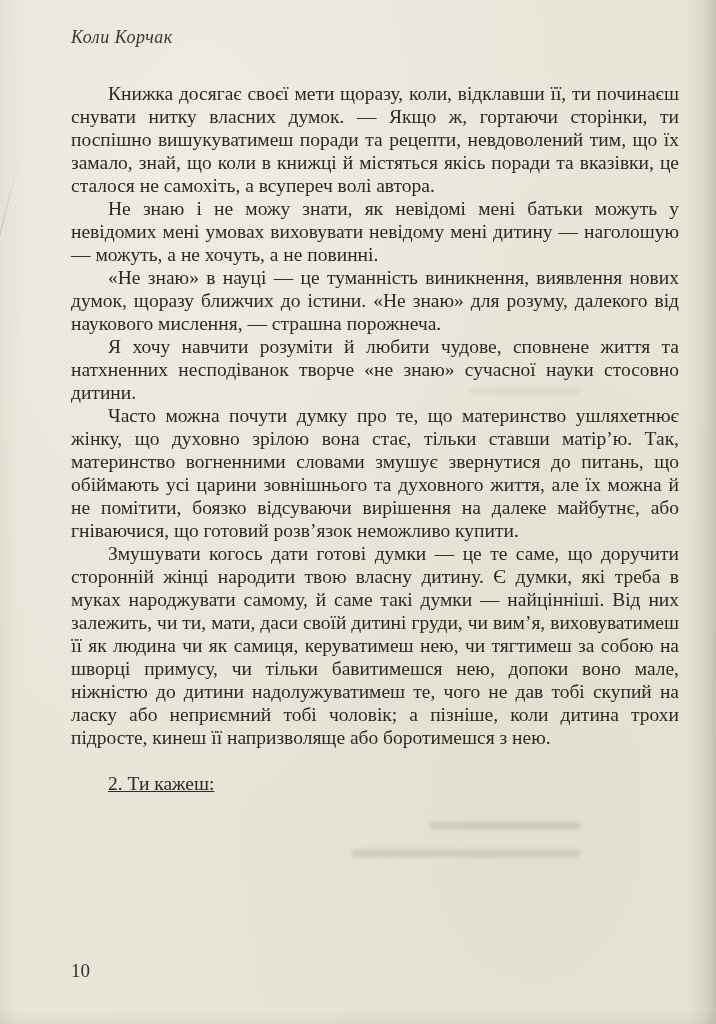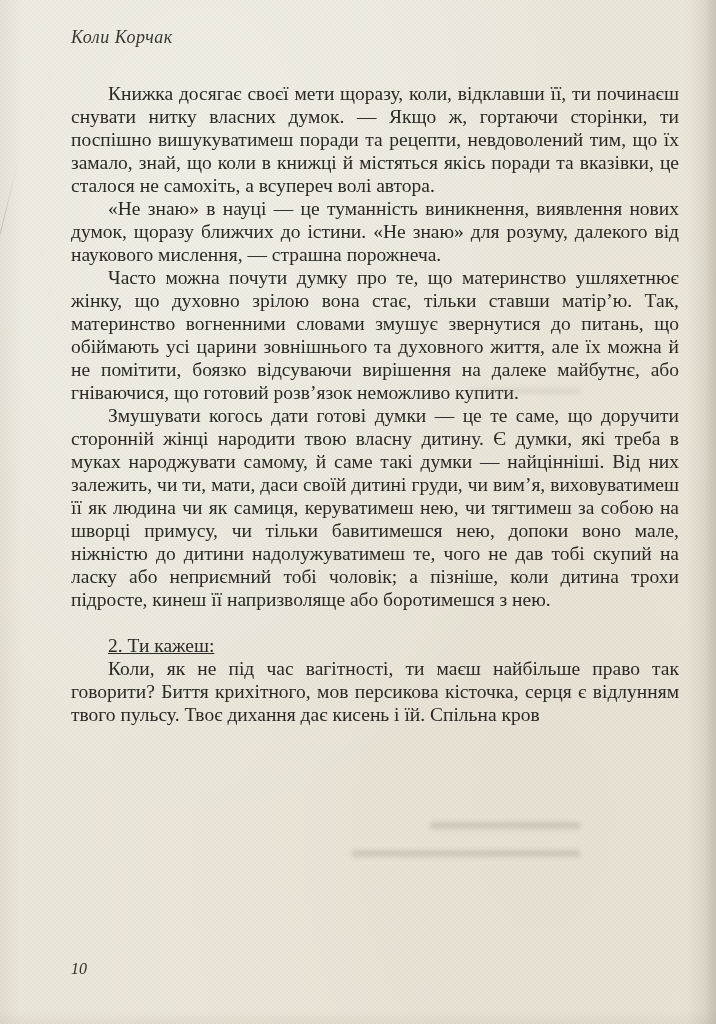--- a/index.html
+++ b/index.html
@@ -77,43 +77,43 @@
     filter: blur(2px);
     border-radius: 2px;
     pointer-events: none;
   }
   .ghost.g1 { left: 430px; top: 822px; width: 150px; height: 7px; }
   .ghost.g2 { left: 352px; top: 850px; width: 228px; height: 7px; }
   .ghost.g3 { left: 470px; top: 388px; width: 110px; height: 6px; opacity: 0.5; }
   .page-number {
     position: absolute;
     left: 71px; top: 960px;
-    font-style: italic;
-    font-size: 16px;
+    font-size: 19px;
     color: #33312c;
   }
 </style>
 </head>
 <body>
 
 <div class="page">
   <div class="grain"></div>
   <div class="edge-right"></div>
   <div class="edge-bottom"></div>
   <div class="crease-left"></div>
 
   <div class="header-author">Коли Корчак</div>
 
   <div class="body-text">
       <p class="para indent">Книжка досягає своєї мети щоразу, коли, відклавши її, ти починаєш снувати нитку власних думок. — Якщо ж, гортаючи сторінки, ти поспішно вишукуватимеш поради та рецепти, невдоволений тим, що їх замало, знай, що коли в книжці й містяться якісь поради та вказівки, це сталося не самохіть, а всупереч волі автора.</p>
+      <p class="para indent">Не знаю і не можу знати, як невідомі мені батьки можуть у невідомих мені умовах виховувати невідому мені дитину — наголошую — можуть, а не хочуть, а не повинні.</p>
       <p class="para indent">«Не знаю» в науці — це туманність виникнення, виявлення нових думок, щоразу ближчих до істини. «Не знаю» для розуму, далекого від наукового мислення, — страшна порожнеча.</p>
+      <p class="para indent">Я хочу навчити розуміти й любити чудове, сповнене життя та натхненних несподіванок творче «не знаю» сучасної науки стосовно дитини.</p>
       <p class="para indent">Часто можна почути думку про те, що материнство ушляхетнює жінку, що духовно зрілою вона стає, тільки ставши матір’ю. Так, материнство вогненними словами змушує звернутися до питань, що обіймають усі царини зовнішнього та духовного життя, але їх можна й не помітити, боязко відсуваючи вирішення на далеке майбутнє, або гніваючися, що готовий розв’язок неможливо купити.</p>
       <p class="para indent">Змушувати когось дати готові думки — це те саме, що доручити сторонній жінці народити твою власну дитину. Є думки, які треба в муках народжувати самому, й саме такі думки — найцінніші. Від них залежить, чи ти, мати, даси своїй дитині груди, чи вим’я, виховуватимеш її як людина чи як самиця, керуватимеш нею, чи тягтимеш за собою на шворці примусу, чи тільки бавитимешся нею, допоки воно мале, ніжністю до дитини надолужуватимеш те, чого не дав тобі скупий на ласку або неприємний тобі чоловік; а пізніше, коли дитина трохи підросте, кинеш її напризволяще або боротимешся з нею.</p>
       <p class="para indent gap">2. Ти кажеш:</p>
-      <p class="para indent">Коли, як не під час вагітності, ти маєш найбільше право так говорити? Биття крихітного, мов персикова кісточка, серця є відлунням твого пульсу. Твоє дихання дає кисень і їй. Спільна кров</p>
     </div>
 
   <div class="ghost g1"></div>
   <div class="ghost g2"></div>
   <div class="ghost g3"></div>
 
   <div class="page-number">10</div>
 </div>
 
 </body></html>

